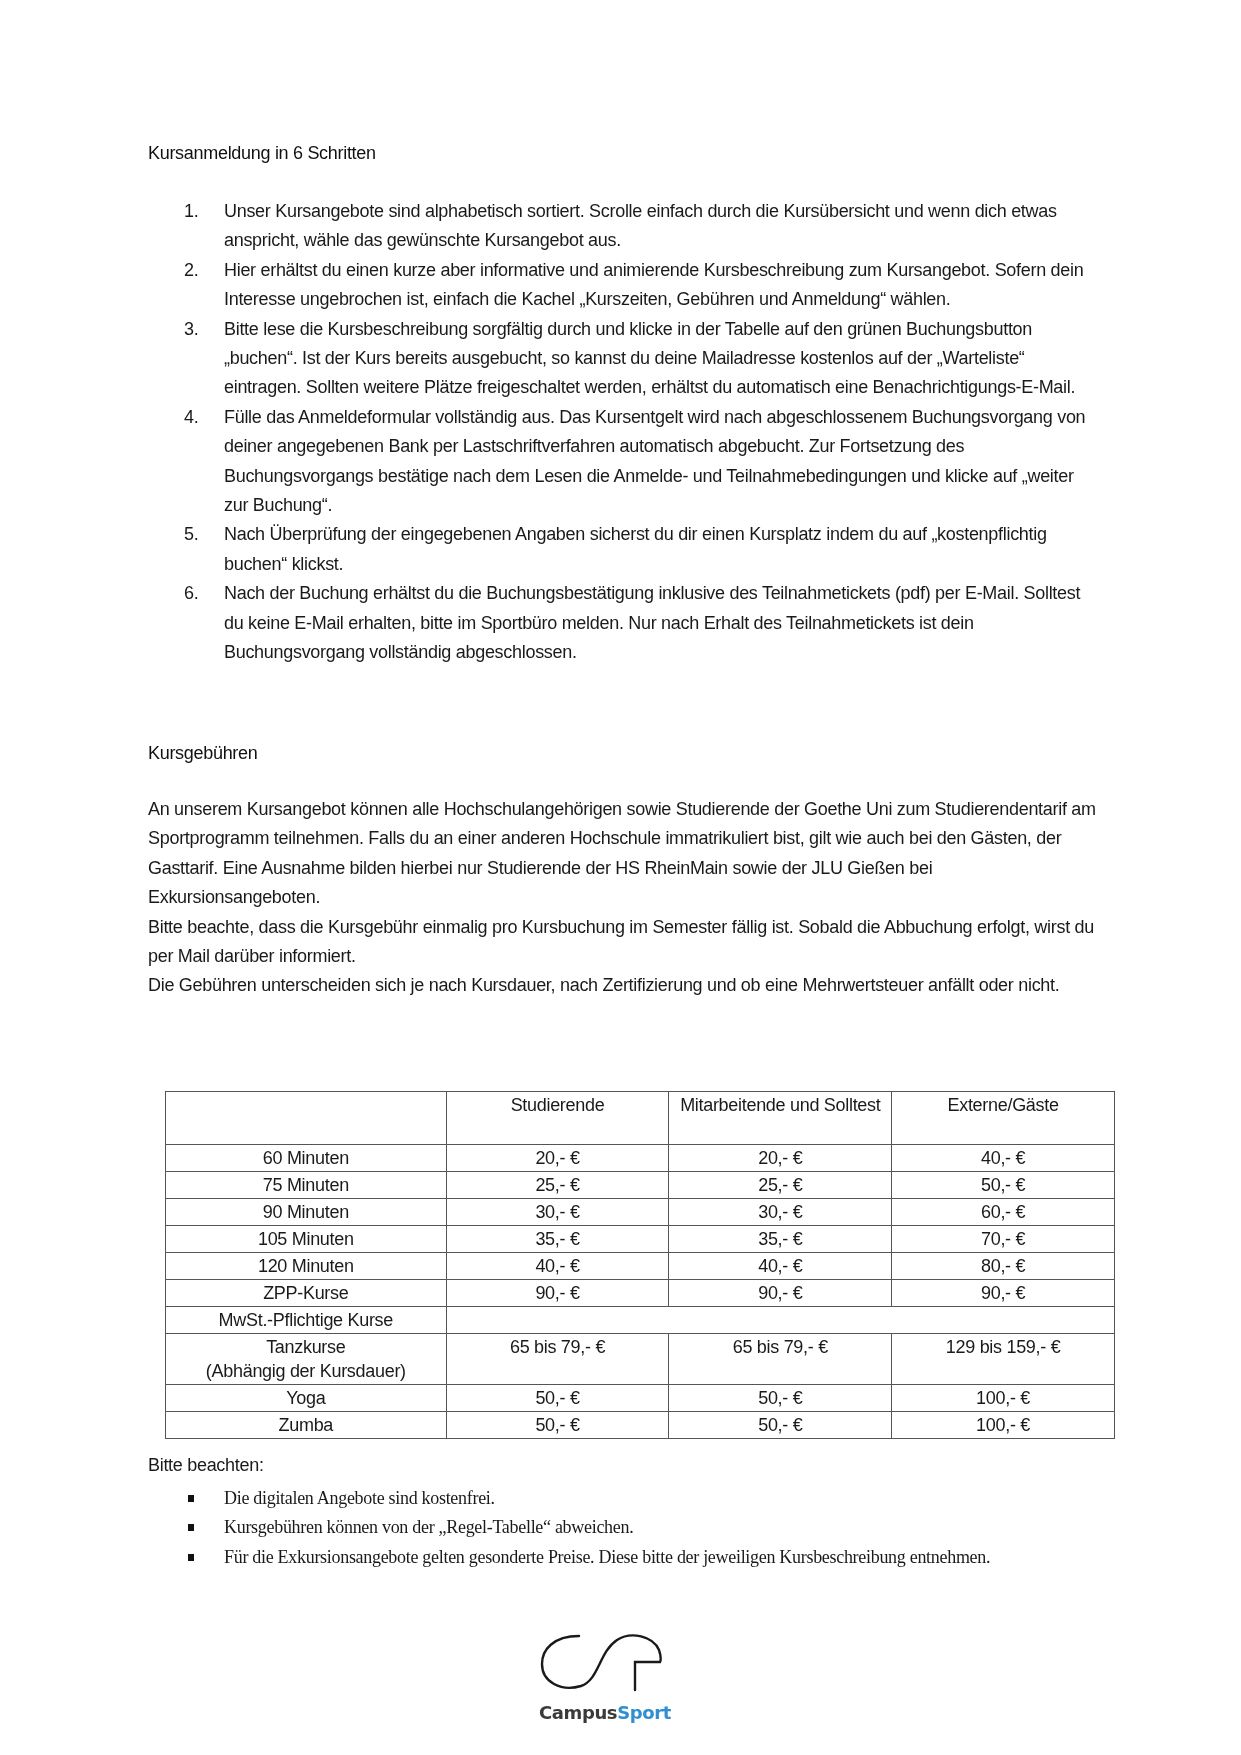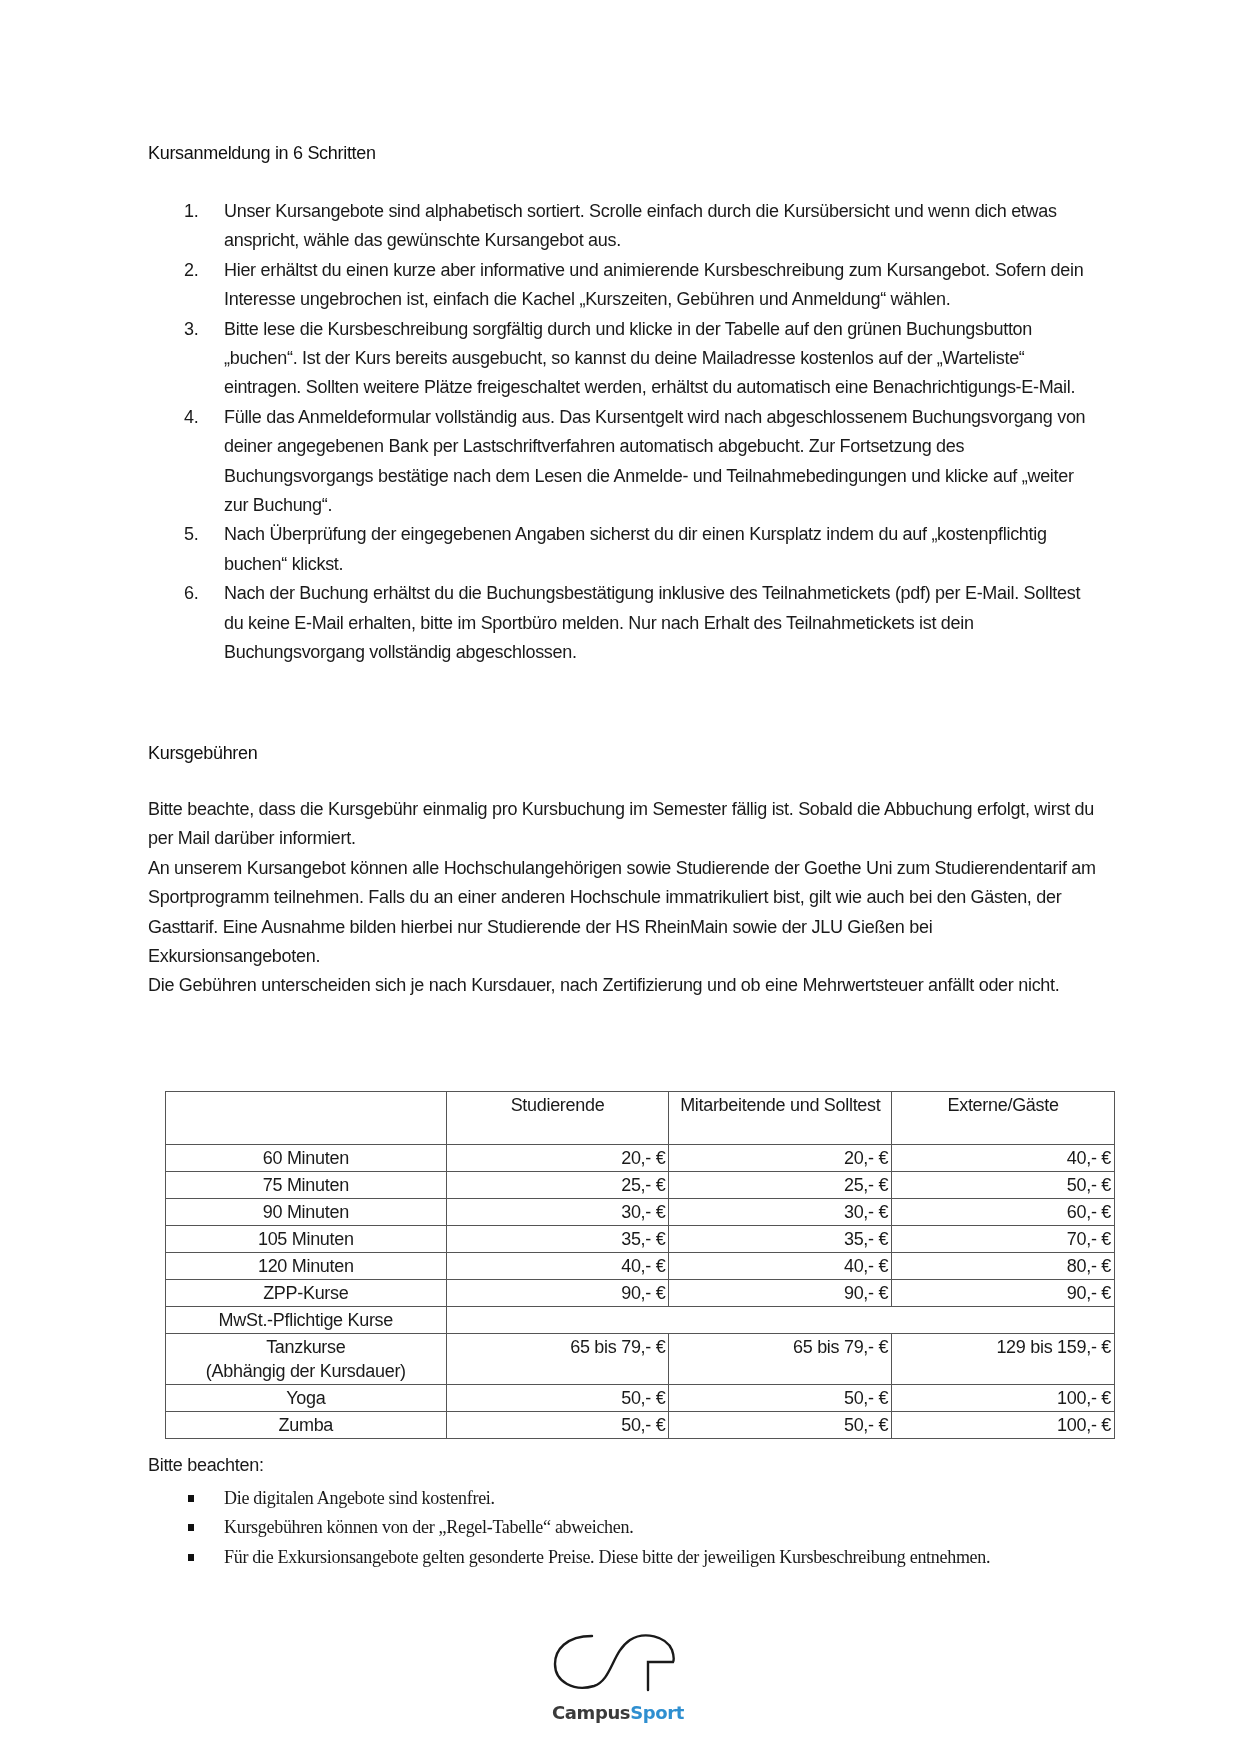--- a/index.html
+++ b/index.html
@@ -18,26 +18,26 @@
   table.fees {
     position: absolute; left: 17px; top: 1091px; width: 950px;
     border-collapse: collapse; font-size: 18px; letter-spacing: -0.3px;
   }
   table.fees td, table.fees th {
     border: 1.5px solid #555; padding: 1px 3px; line-height: 24px; vertical-align: top;
     font-weight: normal;
   }
   table.fees th { text-align: center; height: 50px; }
   table.fees td.label { text-align: center; width: 274px; }
-  table.fees td.val { text-align: right; width: 216px; }
+  table.fees td.val { text-align: center; width: 216px; }
   .note-title { position: absolute; left: 0; top: 1455px; font-size: 18px; letter-spacing: -0.3px; }
   ul.notes { position: absolute; left: 0; top: 1484px; width: 950px; margin: 0; padding: 0; list-style: none; }
   ul.notes li { position: relative; padding-left: 76px; line-height: 29.4px; font-size: 18px; letter-spacing: -0.3px; font-family: Liberation Serif, serif; }
   ul.notes li .bullet { position: absolute; left: 40px; top: 11px; width: 6px; height: 7px; background: #111; }
-  .logo { position: absolute; left: 552px; top: 1632px; width: 130px; height: 100px; }
+  .logo { position: absolute; left: 539px; top: 1632px; width: 130px; height: 100px; }
   .logo-text { position: absolute; left: 0; top: 70px; width: 130px; font-family: "DejaVu Sans", sans-serif; font-weight: bold; font-size: 18px; letter-spacing: -0.4px; }
   .logo-text .c1 { color: #3a3a3a; }
   .logo-text .c2 { color: #2f8fd0; }
 </style>
 </head>
 <body>
 
 <div class="page">
 
   <div class="h" style="top:143px;text-align:right;">Kursanmeldung in 6 Schritten</div>
@@ -47,22 +47,22 @@
     <li><span class="num">2.</span><span>Hier erhältst du einen kurze aber informative und animierende Kursbeschreibung zum Kursangebot. Sofern dein Interesse ungebrochen ist, einfach die Kachel „Kurszeiten, Gebühren und Anmeldung“ wählen.</span></li>
     <li><span class="num">3.</span><span>Bitte lese die Kursbeschreibung sorgfältig durch und klicke in der Tabelle auf den grünen Buchungsbutton „buchen“. Ist der Kurs bereits ausgebucht, so kannst du deine Mailadresse kostenlos auf der „Warteliste“ eintragen. Sollten weitere Plätze freigeschaltet werden, erhältst du automatisch eine Benachrichtigungs-E-Mail.</span></li>
     <li><span class="num">4.</span><span>Fülle das Anmeldeformular vollständig aus. Das Kursentgelt wird nach abgeschlossenem Buchungsvorgang von deiner angegebenen Bank per Lastschriftverfahren automatisch abgebucht. Zur Fortsetzung des Buchungsvorgangs bestätige nach dem Lesen die Anmelde- und Teilnahmebedingungen und klicke auf „weiter zur Buchung“.</span></li>
     <li><span class="num">5.</span><span>Nach Überprüfung der eingegebenen Angaben sicherst du dir einen Kursplatz indem du auf „kostenpflichtig buchen“ klickst.</span></li>
     <li><span class="num">6.</span><span>Nach der Buchung erhältst du die Buchungsbestätigung inklusive des Teilnahmetickets (pdf) per E-Mail. Solltest du keine E-Mail erhalten, bitte im Sportbüro melden. Nur nach Erhalt des Teilnahmetickets ist dein Buchungsvorgang vollständig abgeschlossen.</span></li>
   </ol>
 
   <div class="h" style="top:743px;">Kursgebühren</div>
 
   <div class="para">
+    <p>An unserem Kursangebot können alle Hochschulangehörigen sowie Studierende der Goethe Uni zum Studierendentarif am Sportprogramm teilnehmen. Falls du an einer anderen Hochschule immatrikuliert bist, gilt wie auch bei den Gästen, der Gasttarif. Eine Ausnahme bilden hierbei nur Studierende der HS RheinMain sowie der JLU Gießen bei Exkursionsangeboten.</p>
     <p>Bitte beachte, dass die Kursgebühr einmalig pro Kursbuchung im Semester fällig ist. Sobald die Abbuchung erfolgt, wirst du per Mail darüber informiert.</p>
-    <p>An unserem Kursangebot können alle Hochschulangehörigen sowie Studierende der Goethe Uni zum Studierendentarif am Sportprogramm teilnehmen. Falls du an einer anderen Hochschule immatrikuliert bist, gilt wie auch bei den Gästen, der Gasttarif. Eine Ausnahme bilden hierbei nur Studierende der HS RheinMain sowie der JLU Gießen bei Exkursionsangeboten.</p>
     <p>Die Gebühren unterscheiden sich je nach Kursdauer, nach Zertifizierung und ob eine Mehrwertsteuer anfällt oder nicht.</p>
   </div>
 
   <table class="fees">
     <tbody>
         <tr>
       <th></th>
       <th>Studierende</th>
       <th>Mitarbeitende und Solltest</th>
       <th>Externe/Gäste</th>

